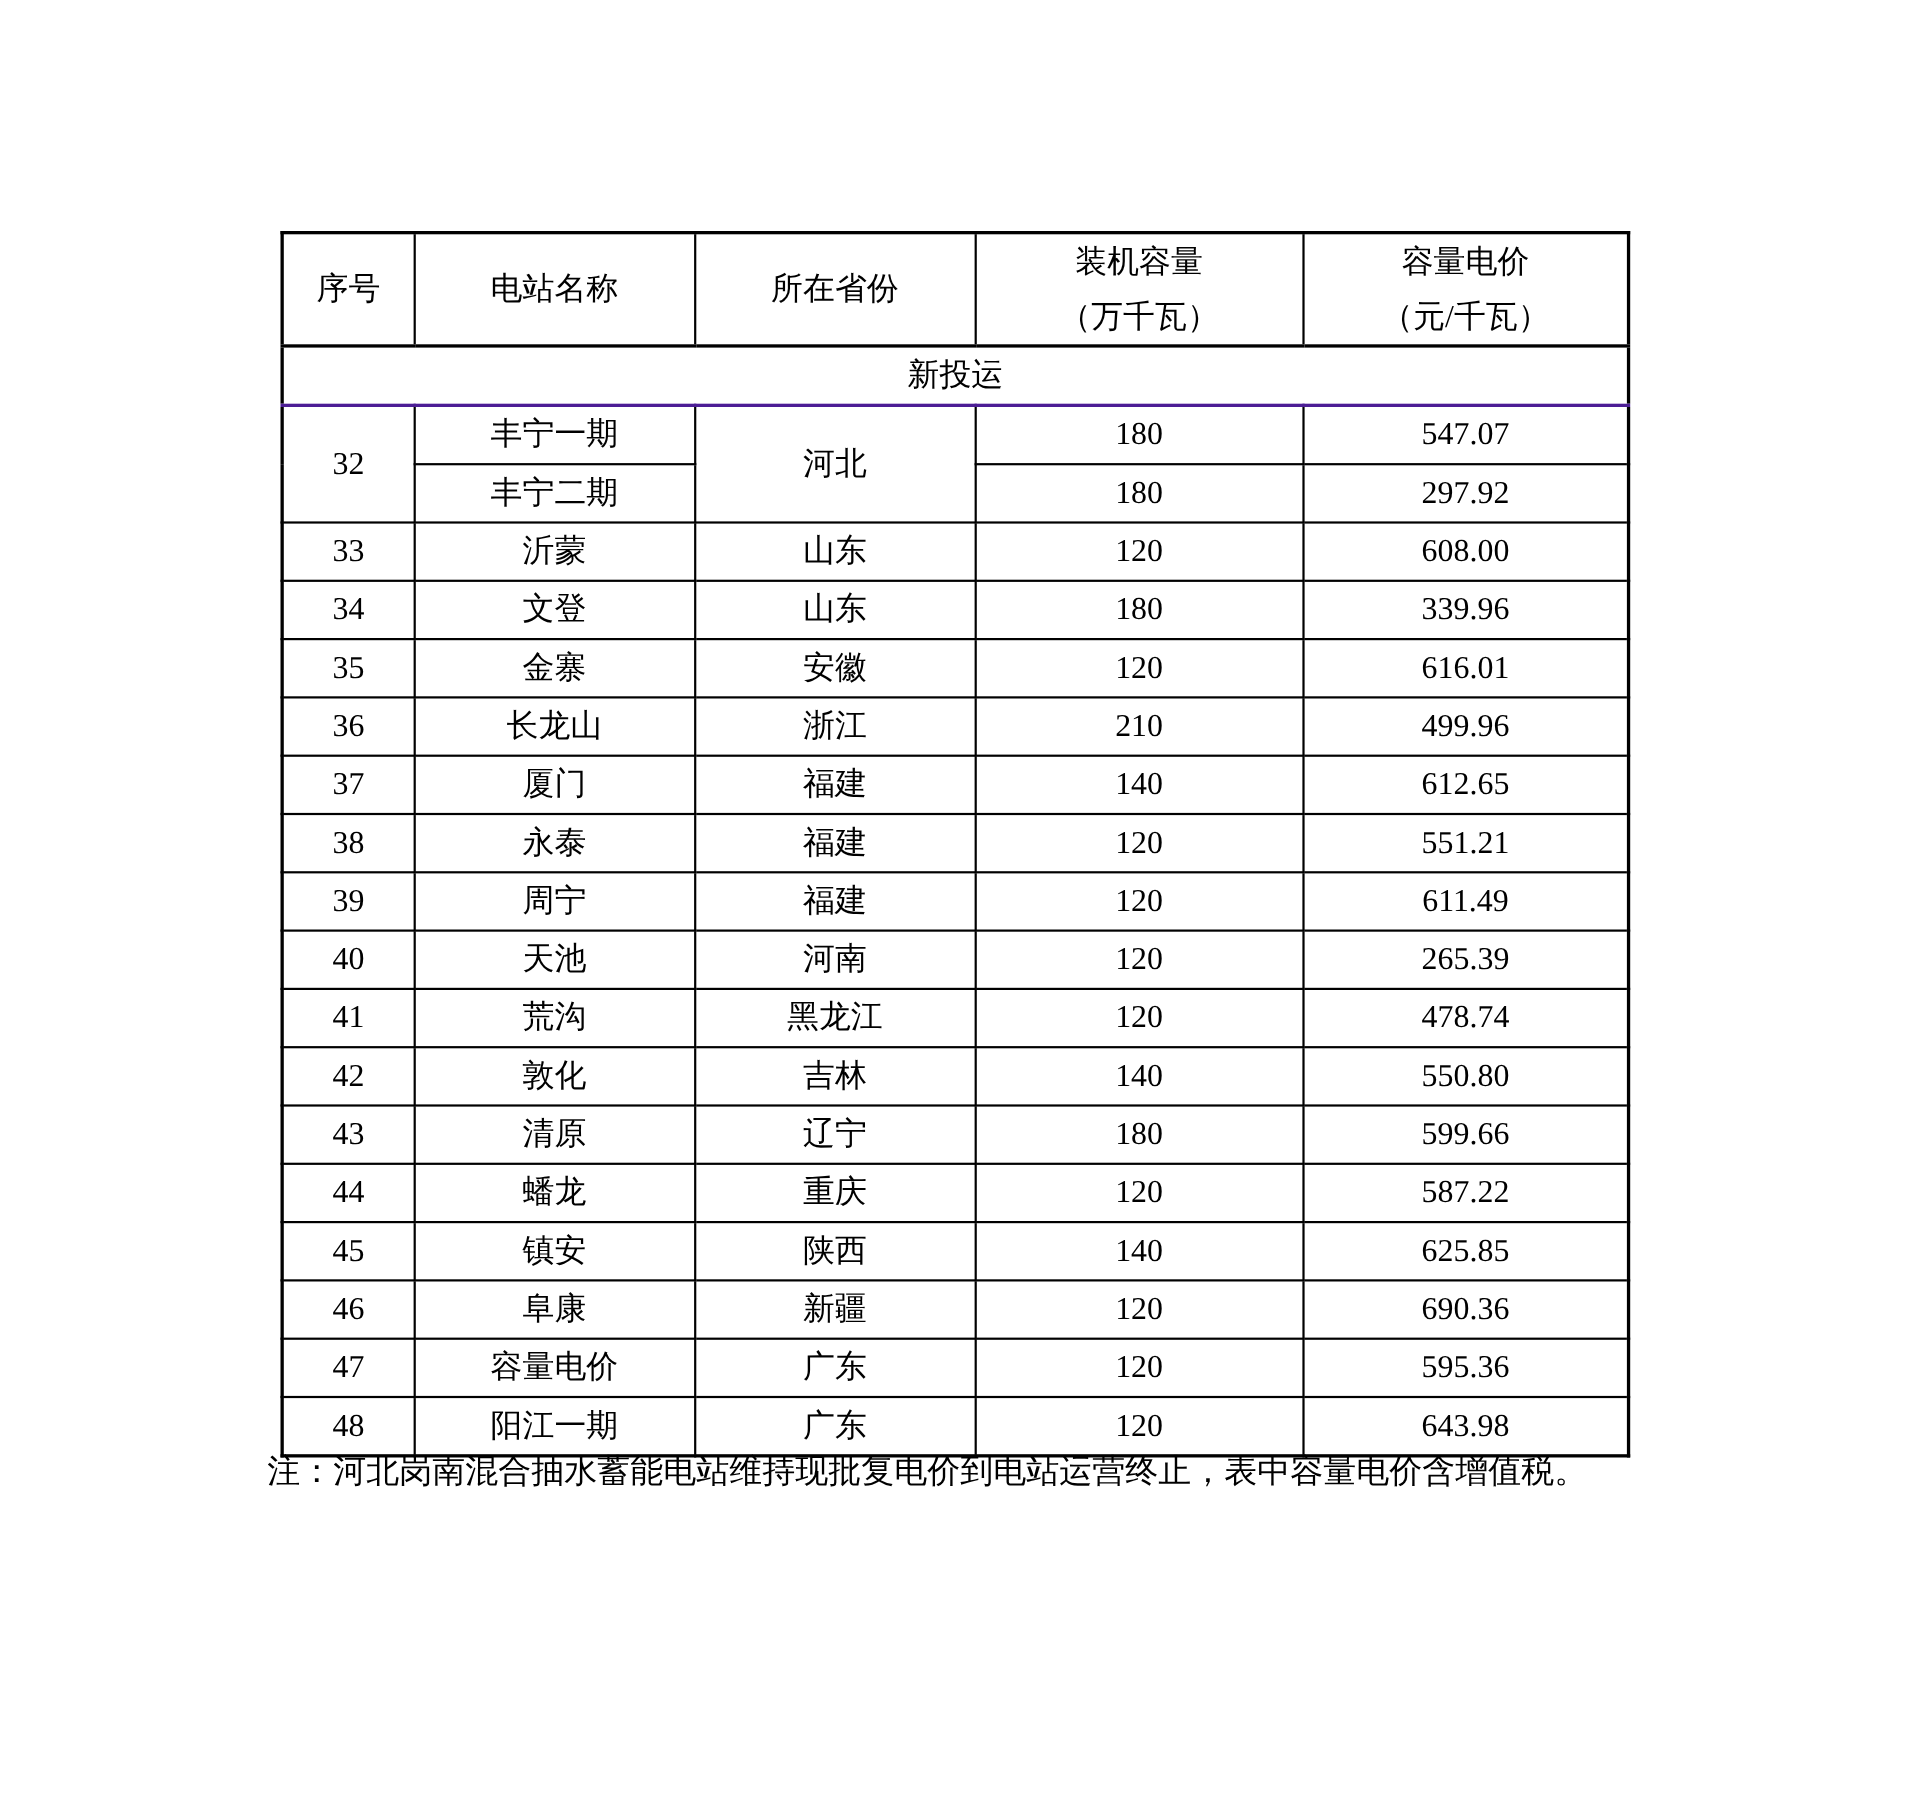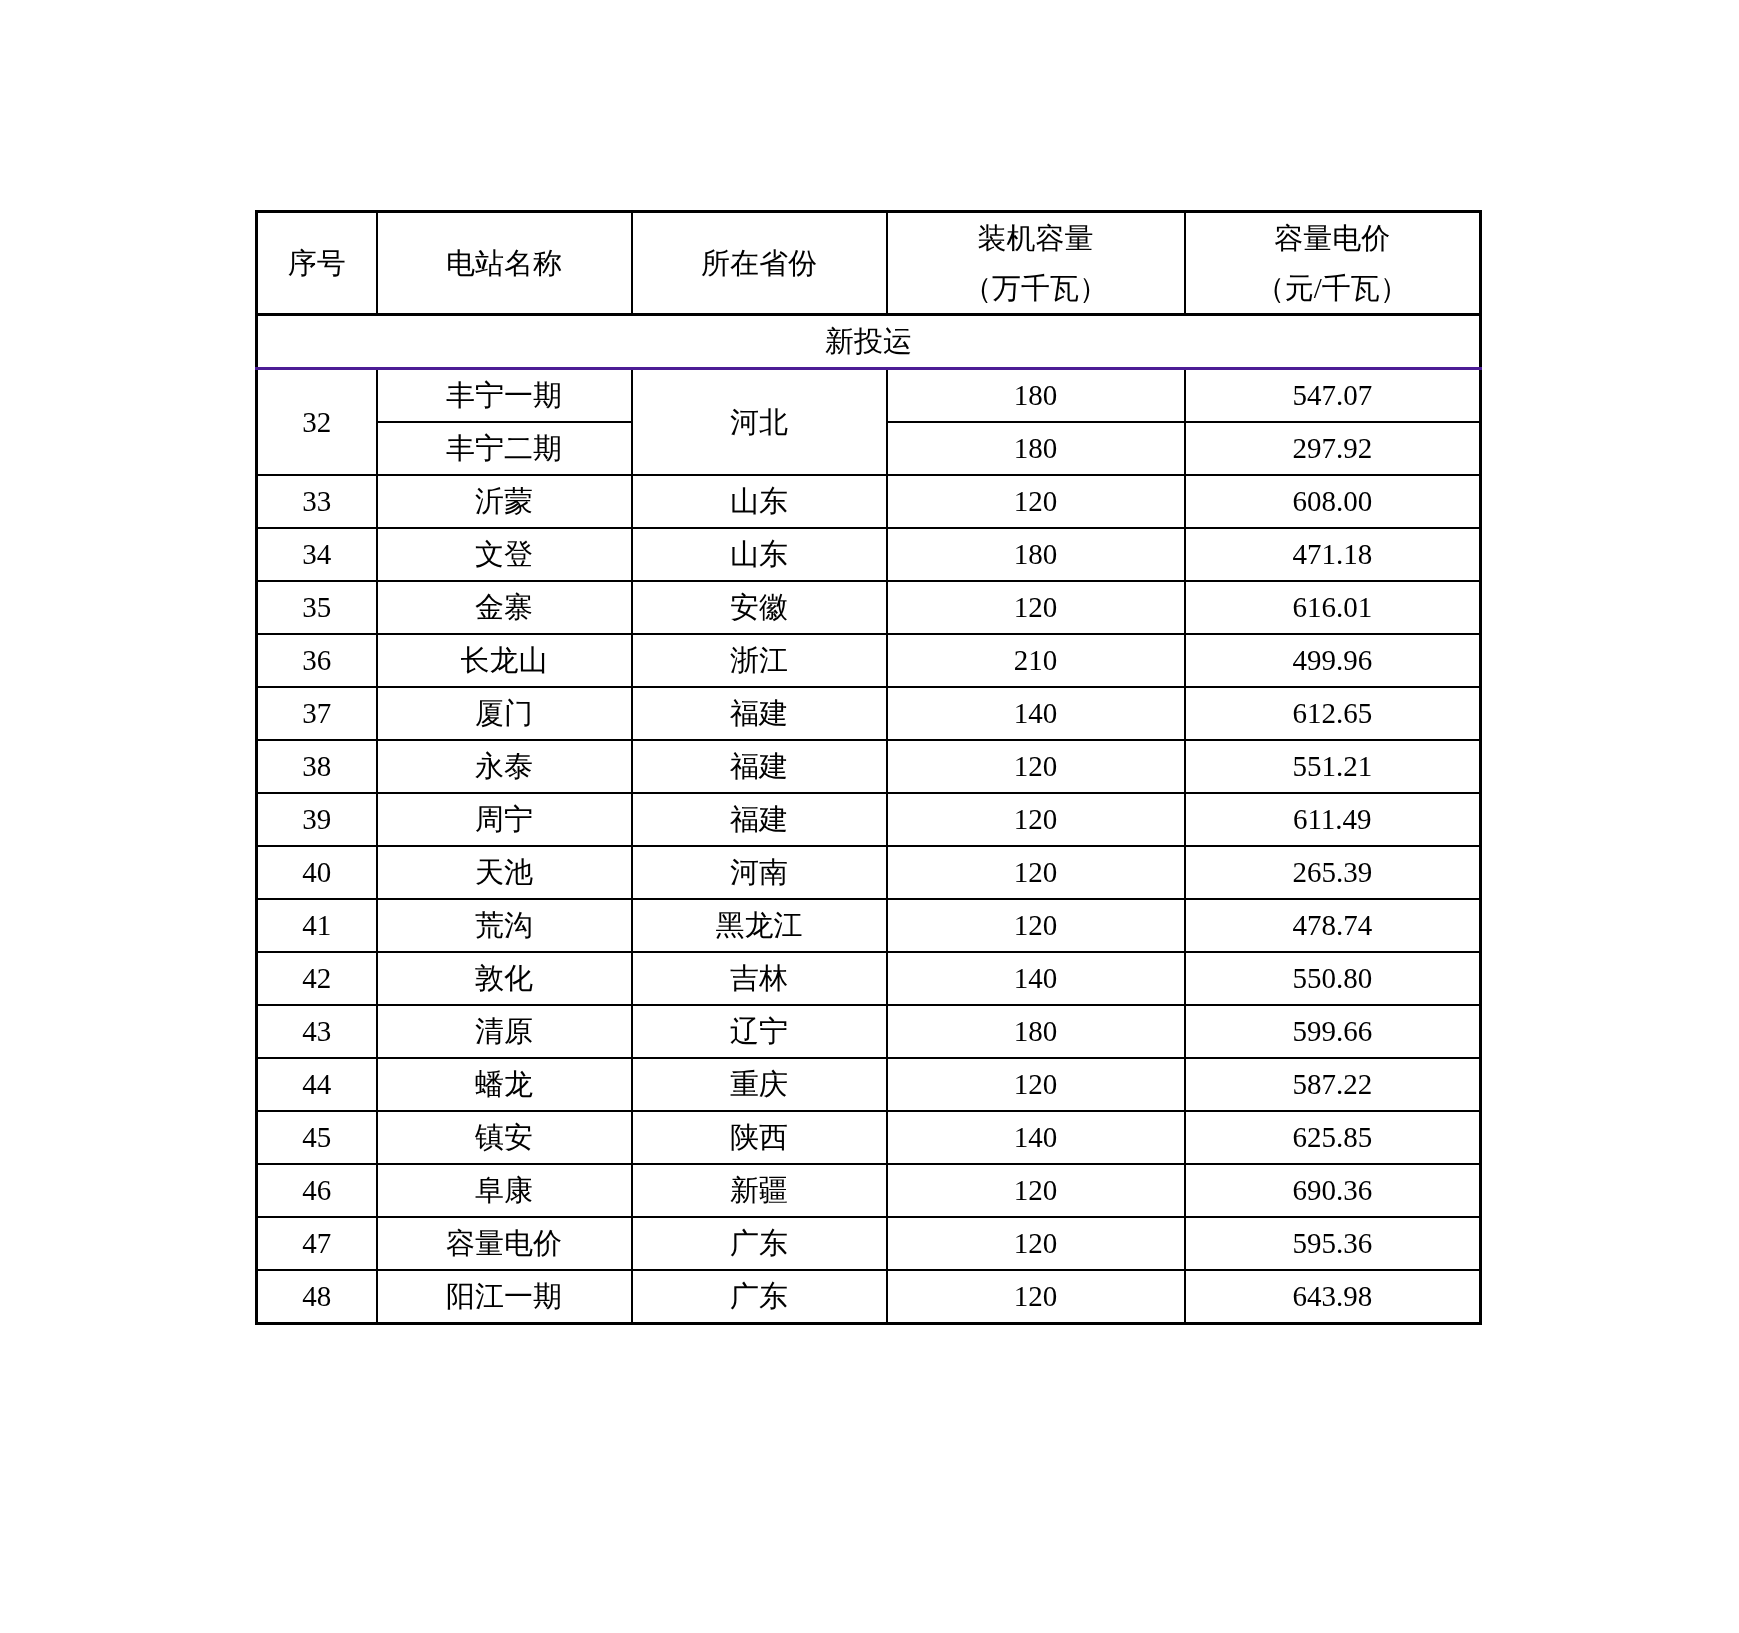--- a/index.html
+++ b/index.html
@@ -89,21 +89,21 @@
         <td>沂蒙</td>
         <td>山东</td>
         <td>120</td>
         <td>608.00</td>
       </tr>
       <tr class="data-row">
         <td>34</td>
         <td>文登</td>
         <td>山东</td>
         <td>180</td>
-        <td>471.18</td>
+        <td>339.96</td>
       </tr>
       <tr class="data-row">
         <td>35</td>
         <td>金寨</td>
         <td>安徽</td>
         <td>120</td>
         <td>616.01</td>
       </tr>
       <tr class="data-row">
         <td>36</td>
@@ -192,14 +192,15 @@
       <tr class="data-row">
         <td>48</td>
         <td>阳江一期</td>
         <td>广东</td>
         <td>120</td>
         <td>643.98</td>
       </tr>
     </tbody>
   </table>
 
+  <div class="note">注：河北岗南混合抽水蓄能电站维持现批复电价到电站运营终止，表中容量电价含增值税。</div>
 
 </div>
 
 </body></html>

